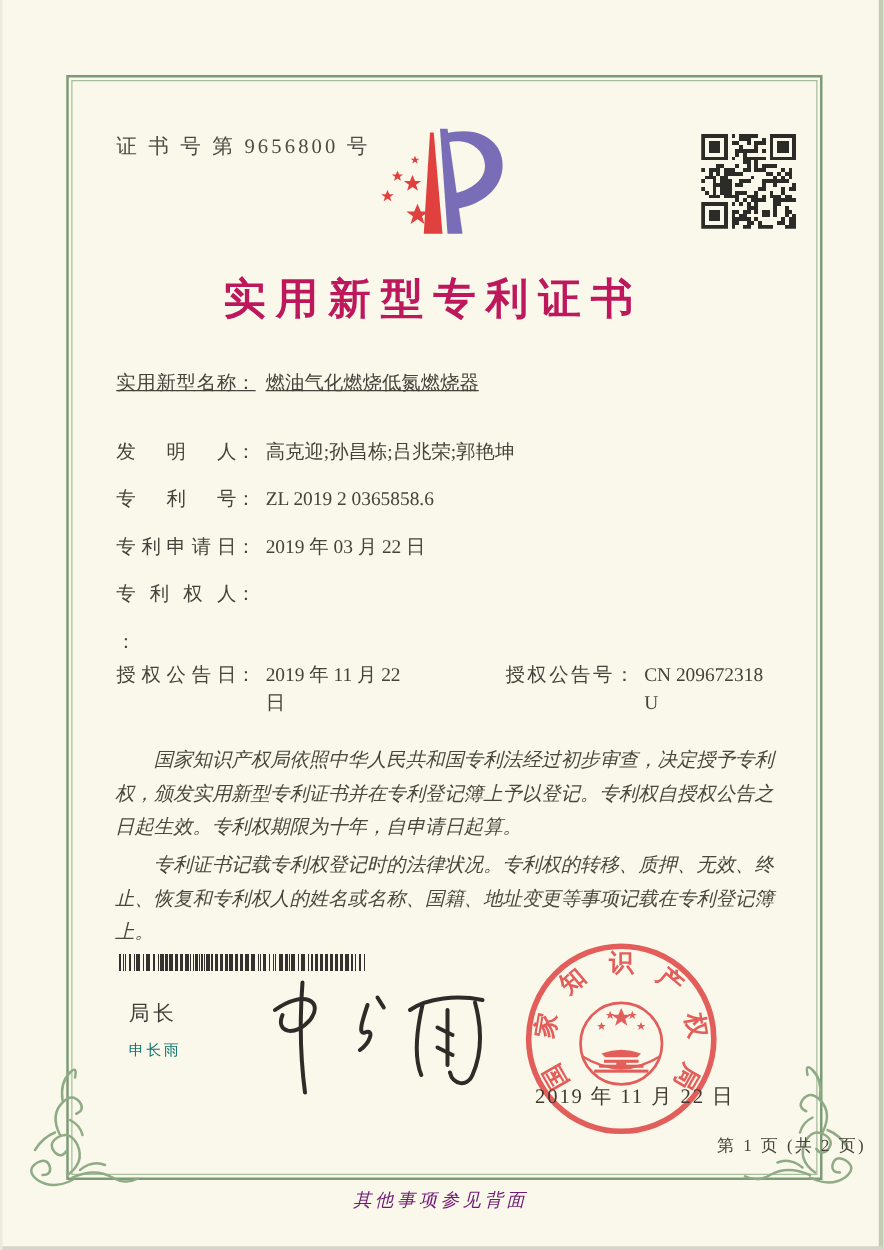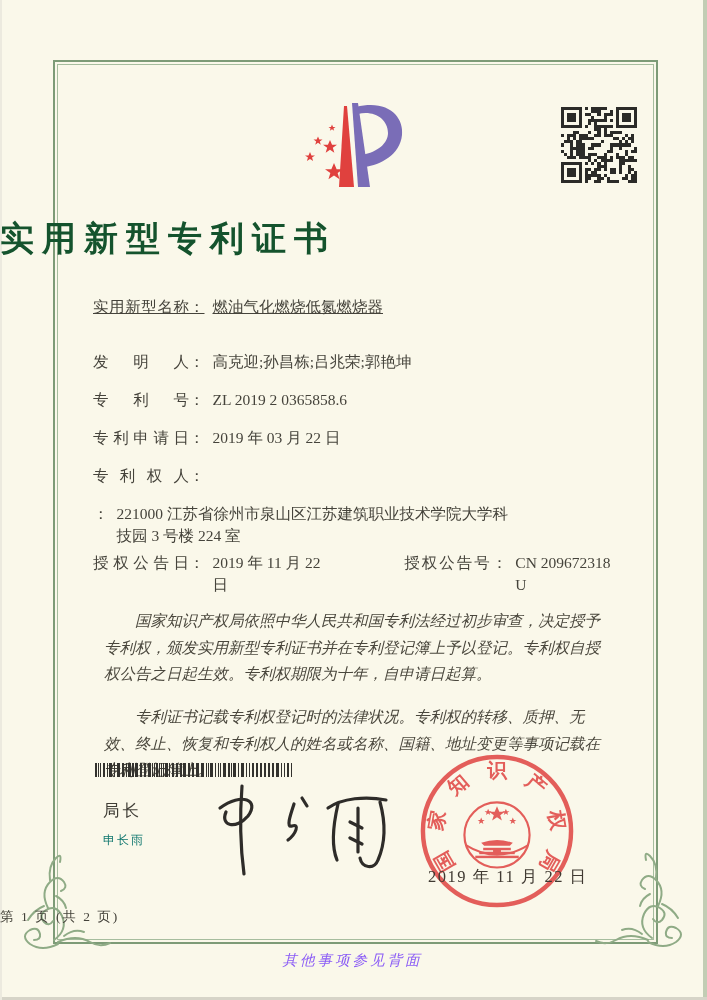--- a/index.html
+++ b/index.html
@@ -13,41 +13,41 @@
   .frame{position:absolute;left:53px;top:60px;width:601px;height:880px;border:2px solid #7d9b77;}
   .frame-inner{position:absolute;inset:2px;border:1px solid #a6bd9e;}
   .ornament{position:absolute;width:112px;height:112px;}
   .ornament svg{width:100%;height:100%;}
   .orn-bl{left:4px;top:848px;}
   .orn-br{left:590px;top:846px;transform:scaleX(-1);}
   
   .cert-no{position:absolute;left:93px;top:106px;font-size:16.5px;letter-spacing:2.5px;color:#4c4a42;}
   .logo{position:absolute;left:292px;top:95px;width:150px;height:100px;}
   .qr{position:absolute;left:561px;top:107px;width:76px;height:76px;}
-  .title{position:absolute;left:0;right:14px;top:216px;text-align:left;font-size:34px;font-weight:600;letter-spacing:8px;color:#14532d;}
+  .title{position:absolute;left:0;right:14px;top:216px;text-align:center;font-size:34px;font-weight:600;letter-spacing:8px;color:#be185d;}
   .fields{position:absolute;left:93px;top:296px;width:530px;font-size:15.5px;color:#45433b;}
   .frow{display:flex;margin-bottom:16px;line-height:22px;}
   .frow.gap-lg{margin-bottom:33px;text-decoration:underline;}
   .frow.gap-sm{margin-bottom:5px;}
   .flabel{display:inline-block;width:96px;text-align:justify;text-align-last:justify;flex:none;}
   .fcolon{flex:none;}
   .fvalue{margin-left:8px;}
   .addr-val{max-width:396px;}
   .pair2{margin-left:66px;display:flex;}
   .pair2 .flabel{width:auto;letter-spacing:2px;}
   .body-paras{position:absolute;left:88px;top:592px;width:536px;font-size:15.5px;line-height:1.72;color:#4a473d;font-style:italic;}
-  .body-paras p{margin:16px;text-indent:2em;}
+  .body-paras p{margin:4px;text-indent:2em;}
   .barcode{position:absolute;left:95px;top:763px;width:200px;height:14px;}
   .sig-title{position:absolute;left:103px;top:800px;font-size:16.5px;color:#3f3d36;letter-spacing:3px;text-align:center;}
   .sig-name{position:absolute;left:103px;top:832px;font-size:12px;color:#0f766e;letter-spacing:2px;}
   .signature{position:absolute;left:190px;top:778px;width:215px;height:102px;}
   .seal{position:absolute;left:418px;top:752px;width:158px;height:158px;opacity:.93;}
   .seal-date{position:absolute;left:428px;top:866px;font-size:16.5px;color:#403a32;letter-spacing:1.5px;z-index:3;}
-  .page-info{position:absolute;left:0;right:14px;top:908px;text-align:left;font-size:13.5px;letter-spacing:2px;color:#45433b;}
-  .back-note{position:absolute;left:12px;right:14px;top:951px;text-align:center;font-size:14.5px;letter-spacing:3px;color:#8b5cf6;font-style:italic;}
+  .page-info{position:absolute;left:0;right:14px;top:908px;text-align:right;font-size:13.5px;letter-spacing:2px;color:#45433b;}
+  .back-note{position:absolute;left:12px;right:14px;top:951px;text-align:center;font-size:14.5px;letter-spacing:3px;color:#701a75;font-style:italic;}
 </style>
 </head>
 <body>
 
 <div id="page">
   <div class="edge-right"></div>
   <div class="edge-bottom"></div>
   <div class="edge-left"></div>
 
   <div class="frame">
@@ -72,20 +72,21 @@
       <path d="M50,92 Q64,82 58,68 Q52,56 42,62 Q34,67 40,74 Q45,79 49,73"></path>
       <path d="M44,60 Q36,44 46,34 Q54,26 60,34 Q64,40 57,43"></path>
       <path d="M46,32 Q44,18 52,10 Q58,4 56,14"></path>
       <path d="M54,94 Q72,86 86,94 Q96,100 106,95"></path>
       <path d="M60,88 Q70,80 80,84"></path>
       <path d="M40,58 Q30,62 24,72"></path>
       <path d="M52,48 Q60,52 62,60"></path>
     </svg>
   </div>
 
+  <div class="cert-no">证 书 号 第 9656800 号</div>
 
   <div class="logo">
     <svg viewBox="0 0 150 100">
       <defs>
         <path id="star5" d="M0,-1 L0.294,-0.309 1,-0.309 0.405,0.118 0.618,0.809 0,0.382 -0.618,0.809 -0.405,0.118 -1,-0.309 -0.294,-0.309 Z"></path>
       </defs>
       <path d="M64,12 C96,4 112,22 110,40 C108,60 88,70 73,72 L70,60 C86,57 96,48 96,38 C96,24 82,15 66,19 Z" fill="#7a6db7"></path>
       <polygon points="60,8 66,8 78,92 66,92" fill="#7a6db7"></polygon>
       <polygon points="54,10 57,10 64,92 46,92" fill="#faf8ea"></polygon>
       <polygon points="52,11 55,11 62,92 47,92" fill="#e0413e"></polygon>
@@ -342,21 +343,20 @@
       <span class="flabel">专利申请日</span>
         <span class="fcolon">：</span>
       <span class="fvalue">2019 年 03 月 22 日</span>
     </div>
     <div class="frow">
       <span class="flabel">专利权人</span>
         <span class="fcolon">：</span>
     </div>
     <div class="frow gap-sm">
         <span class="fcolon">：</span>
-      <span class="fvalue addr-val">221000 江苏省徐州市泉山区江苏建筑职业技术学院大学科技园 3 号楼 224 室</span>
     </div>
     <div class="frow">
       <span class="flabel">授权公告日</span>
         <span class="fcolon">：</span>
       <span class="fvalue">2019 年 11 月 22 日</span>
       <span class="pair2">
         <span class="flabel">授权公告号</span>
           <span class="fcolon">：</span>
         <span class="fvalue">CN 209672318 U</span>
       </span>

